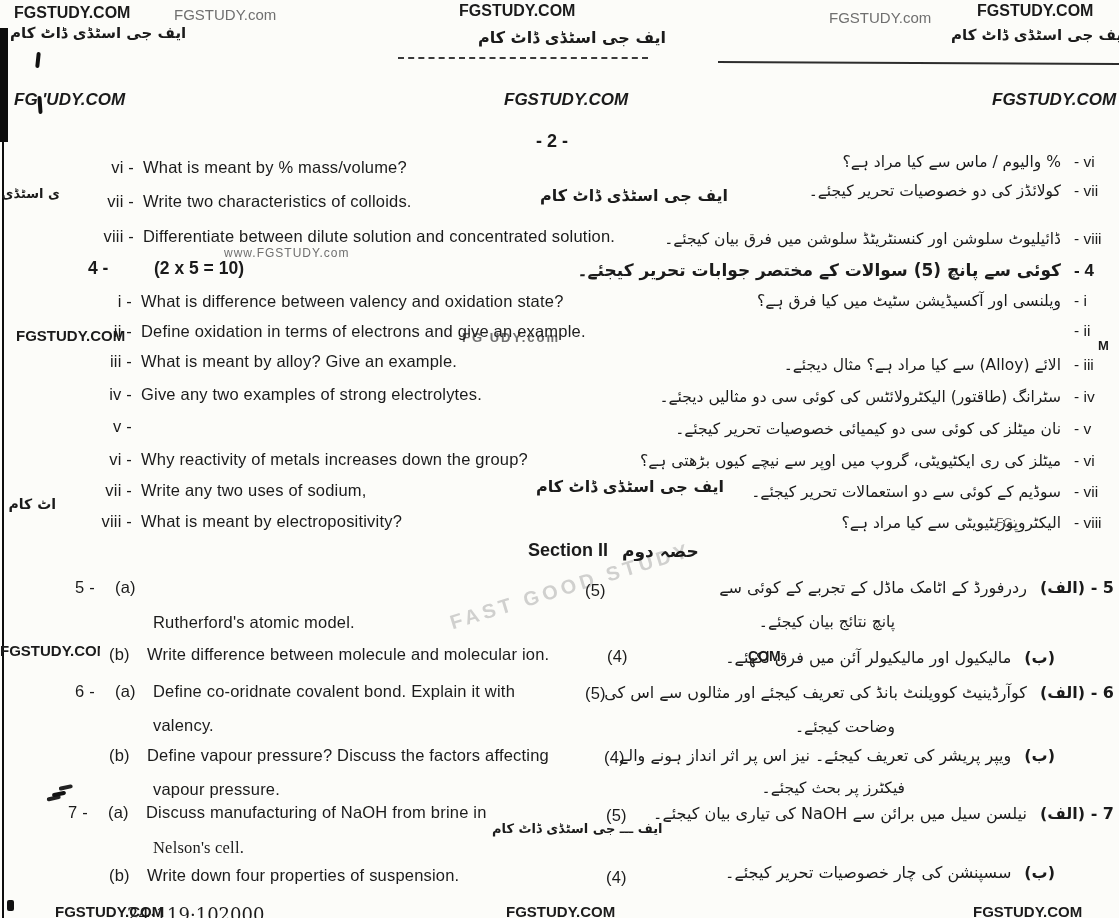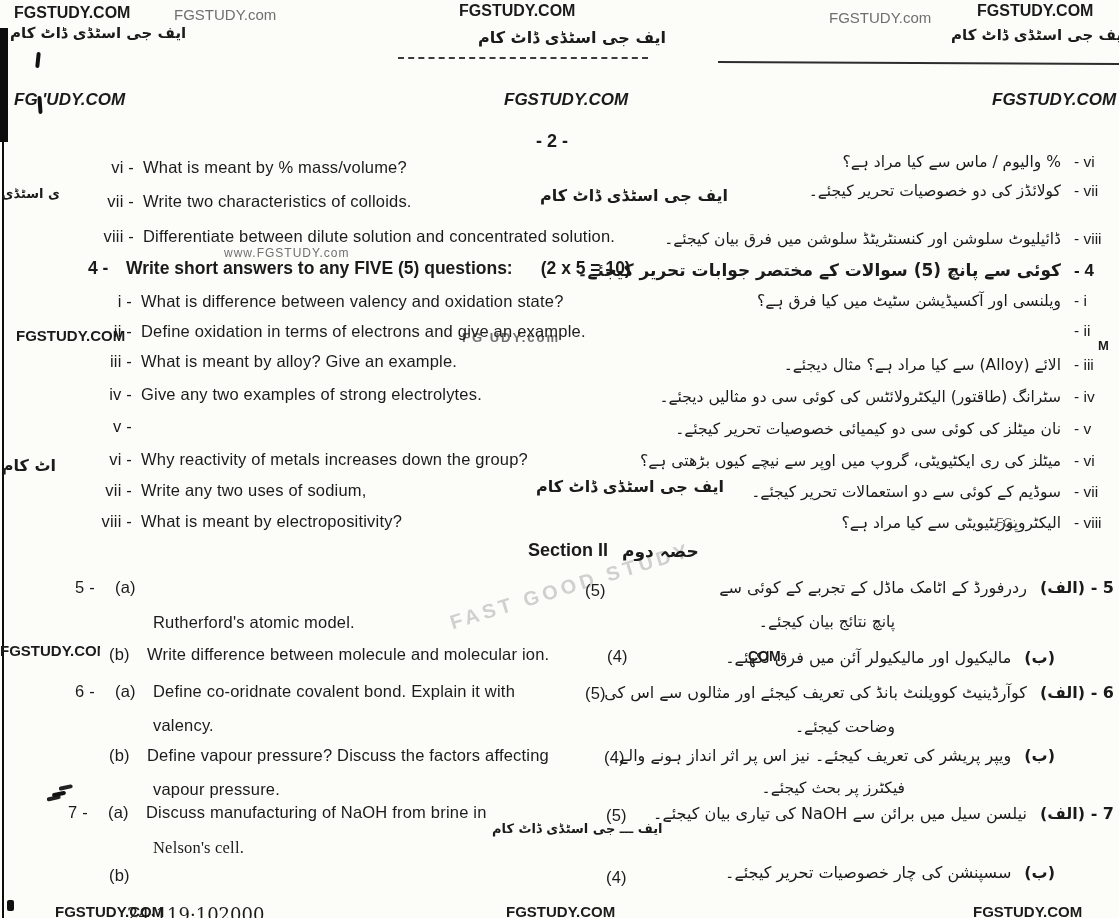--- a/index.html
+++ b/index.html
@@ -72,25 +72,24 @@
   <div class="abs ur stamp" style="left:540px;top:186px;font-size:16px;">ایف جی اسٹڈی ڈاٹ کام</div>
   <div class="abs en enflex" style="left:88px;top:227px;">
     <span class="n">viii -</span>
     <span>Differentiate between dilute solution and concentrated solution.</span>
   </div>
   <div class="abs lt" style="left:224px;top:246px;font-size:12px;letter-spacing:1px;">www.FGSTUDY.com</div>
 
   <div class="abs ur stamp clip" style="left:0;top:186px;width:60px;font-size:13px;">ی اسٹڈی ڈاٹ کام</div>
   <div class="abs b clip" style="left:16px;top:327px;width:118px;font-size:15px;">FGSTUDY.COM</div>
   <div class="abs lt b" style="left:462px;top:330px;font-size:13px;letter-spacing:2px;">FG   UDY.com</div>
-  <div class="abs ur stamp clip" style="left:0;top:456px;width:56px;font-size:16px;">اٹ کام</div>
+  <div class="abs ur stamp clip" style="left:0;top:496px;width:56px;font-size:14px;">اٹ کام</div>
 
   <div class="abs b" style="left:88px;top:258px;font-size:17.5px;display:flex;">
     <span style="width:38px;">4 -</span>
-    <span>Write short answers to any FIVE (5) questions:</span>
     <span style="margin-left:28px;">(2 x 5 = 10)</span>
   </div>
 
   <div class="abs en enflex" style="left:96px;top:292px;">
     <span class="n" style="width:36px;">i -</span>
     <span>What is difference between valency and oxidation state?</span>
   </div>
   <div class="abs en enflex" style="left:96px;top:322px;">
     <span class="n" style="width:36px;">ii -</span>
     <span>Define oxidation in terms of electrons and give an example.</span>
@@ -157,20 +156,21 @@
   <div class="ink" style="left:52px;top:792px;width:14px;height:4px;transform:rotate(-12deg);box-shadow:8px -5px 0 #222, -6px 3px 0 #222;"></div>
   <div class="abs en qflex" style="left:68px;top:803px;">
     <span class="qn">7 -</span>
     <span class="ql">(a)</span>
     <span class="qt">Discuss manufacturing of  NaOH from brine in</span>
   </div>
   <div class="abs en marks" style="left:606px;top:806px;">(5)</div>
   <div class="abs en" style="left:153px;top:838px;font-family:Liberation Serif, serif;">Nelson's cell.</div>
   <div class="abs en qflex" style="left:109px;top:866px;">
     <span class="ql" style="margin-left:0;">(b)</span>
+    <span class="qt">Write down four properties of suspension.</span>
   </div>
   <div class="abs en marks" style="left:606px;top:868px;">(4)</div>
 
   <div class="abs serif" style="left:127px;top:904px;font-size:18px;">24·119·102000</div>
   <div class="abs b clip" style="left:55px;top:903px;width:112px;font-size:15px;">FGSTUDY.COM</div>
   <div class="abs b" style="left:506px;top:903px;font-size:15px;">FGSTUDY.COM</div>
   <div class="abs b" style="left:973px;top:903px;font-size:15px;">FGSTUDY.COM</div>
 
   <div class="uritem" style="top:153px;">
     <span class="un">- vi</span>

